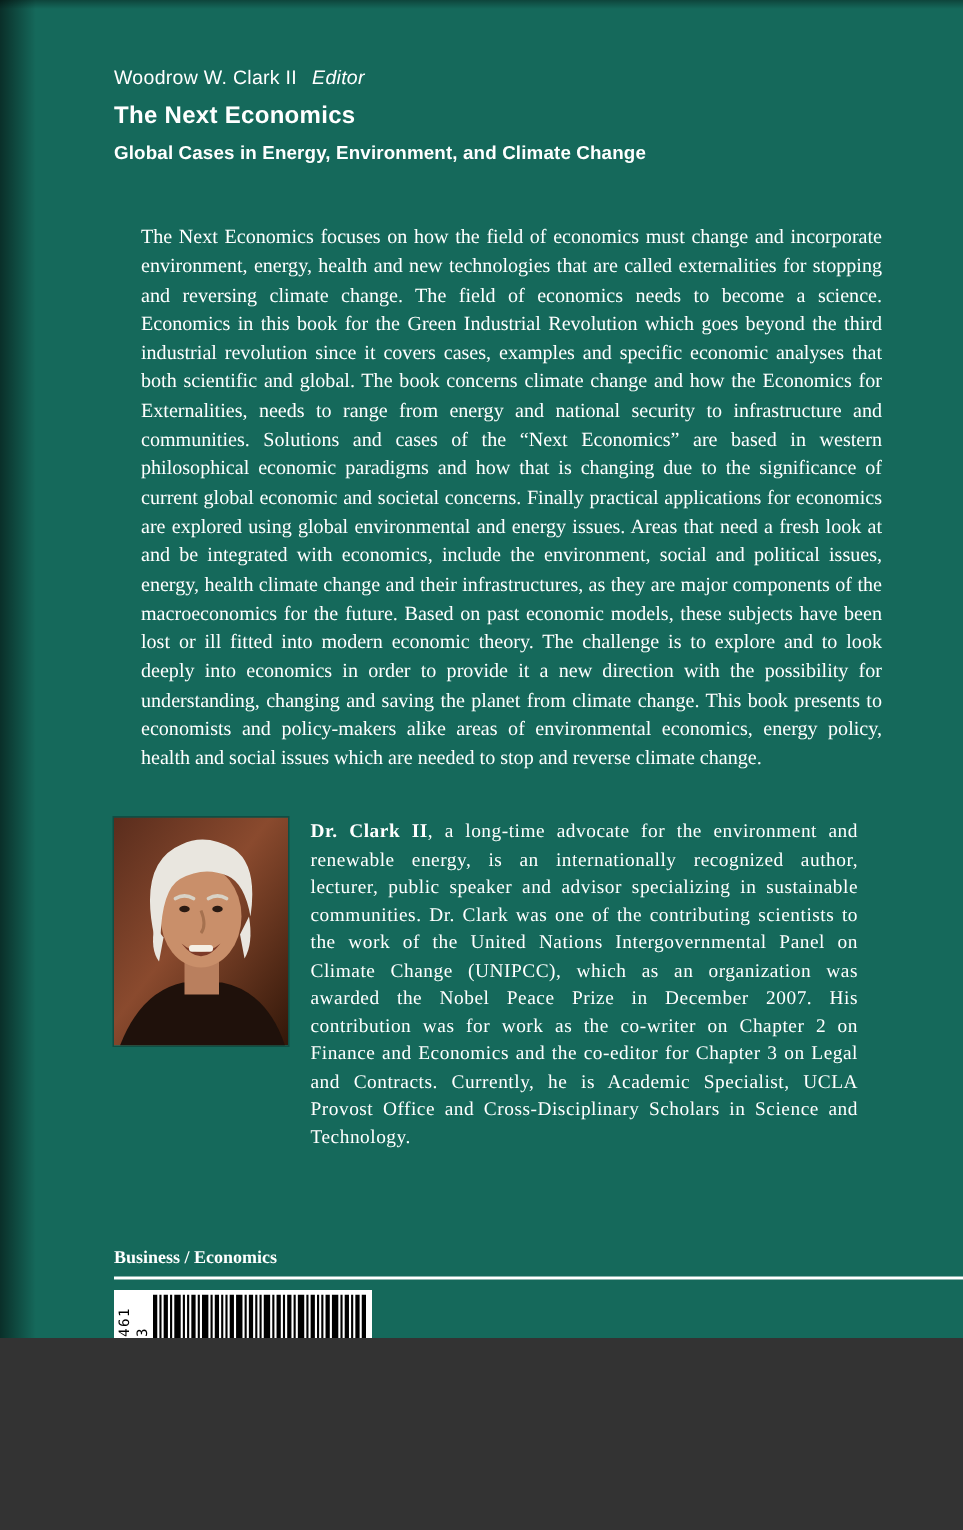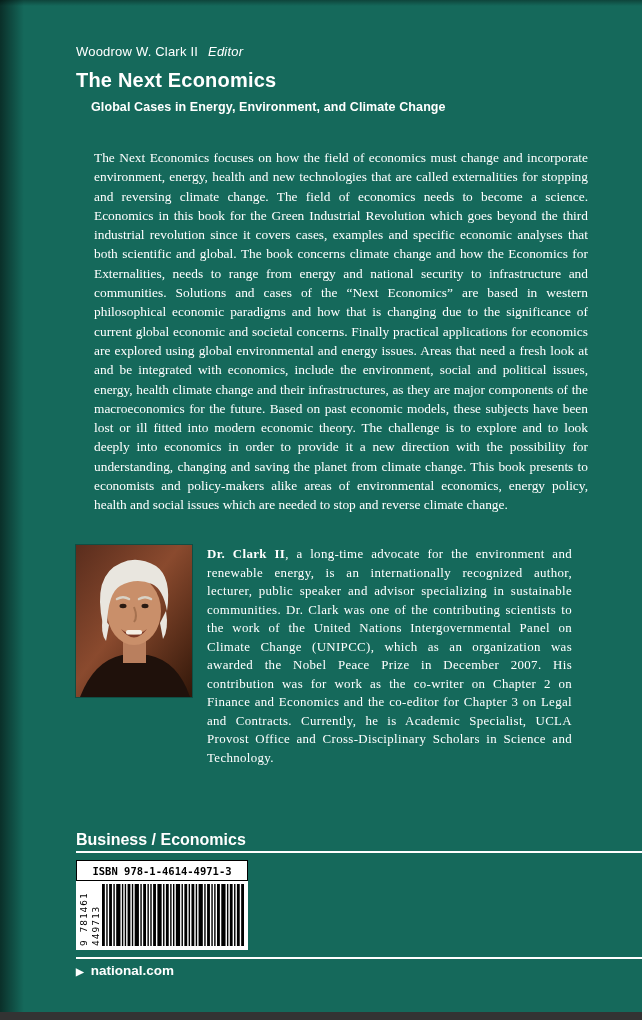--- a/index.html
+++ b/index.html
@@ -1,57 +1,57 @@
 <!DOCTYPE html>
 <html><head>
 <meta charset="utf-8">
 <style>
   html,body { margin:0; padding:0; background:#333; }
   .cover {
     position:relative;
-    width:642px; height:1012px;
+    width:642px; height:892px;
     margin:0 auto;
     background:#15695B;
     color:#fff;
     overflow:hidden;
     font-family:"Liberation Serif", serif;
   }
   .spine-shadow {
     position:absolute; left:0; top:0; bottom:0; width:24px;
     background:linear-gradient(to right, rgba(0,0,0,0.55), rgba(0,0,0,0));
     pointer-events:none;
   }
   .top-shadow {
     position:absolute; left:0; top:0; right:0; height:6px;
     background:linear-gradient(to bottom, rgba(0,0,0,0.35), rgba(0,0,0,0));
     pointer-events:none;
   }
   .header { position:absolute; left:76px; top:44px; right:70px; font-family:"Liberation Sans", sans-serif; }
   .editor-line { font-size:13px; letter-spacing:0.2px; }
   .editor-role { font-style:italic; margin-left:10px; }
-  .title { font-size:20px; font-weight:bold; margin:10px 0 0 0; letter-spacing:0.2px; }
-  .subtitle { font-size:12.5px; font-weight:bold; margin:8px 0 0 15px; letter-spacing:0.1px; }
+  .title { font-size:16px; font-weight:bold; margin:10px 0 0 0; letter-spacing:0.2px; }
+  .subtitle { font-size:12.5px; font-weight:bold; margin:8px 0 0 0; letter-spacing:0.1px; }
   .blurb {
     position:absolute; left:94px; top:148px; width:494px;
     font-size:13.4px; line-height:19.3px;
     text-align:justify; margin:0;
   }
   .bio-row {
     position:absolute; left:76px; top:545px; right:70px;
     display:flex; gap:15px; align-items:flex-start;
   }
   .photo { width:116px; height:152px; flex:none; display:block; box-shadow:0 0 0 1px rgba(0,0,0,0.25); }
   .bio {
     font-size:12.9px; line-height:18.5px; letter-spacing:0.35px;
     text-align:justify; margin:0; flex:1;
   }
   .bio .lead { font-weight:bold; }
   .category {
     position:absolute; left:76px; top:831px;
-    font-family:Liberation Sans, sans-serif; font-weight:bold; font-size:16px;
+    font-family:Liberation Serif, serif; font-weight:bold; font-size:12px;
   }
   .rule { position:absolute; left:76px; right:0; height:2px; background:#fff; }
   .rule-1 { top:851px; }
   .rule-2 { top:957px; }
   .barcode-box {
     position:absolute; left:76px; top:860px; width:172px;
     background:#fff; color:#000; padding:0 0 3px 0;
   }
   .isbn-strip {
     border:1px solid #000; margin:0;
@@ -114,21 +114,20 @@
       <path d="M45 84 Q58 95 71 84 Q58 101 45 84 Z" fill="#7c3a28"></path>
       <rect x="50" y="85" width="16" height="4.5" rx="2" fill="#f5efe5"></rect>
     </svg>
     <p class="bio"><span class="lead">Dr. Clark II</span><span>, a long-time advocate for the environment and renewable energy, is an internationally recognized author, lecturer, public speaker and advisor specializing in sustainable communities. Dr. Clark was one of the contributing scientists to the work of the United Nations Intergovernmental Panel on Climate Change (UNIPCC), which as an organization was awarded the Nobel Peace Prize in December 2007. His contribution was for work as the co-writer on Chapter 2 on Finance and Economics and the co-editor for Chapter 3 on Legal and Contracts. Currently, he is Academic Specialist, UCLA Provost Office and Cross-Disciplinary Scholars in Science and Technology.</span></p>
   </div>
 
   <div class="category">Business / Economics</div>
   <div class="rule rule-1"></div>
 
   <div class="barcode-box">
-    <div class="isbn-strip">ISBN 978-1-4614-4971-3</div>
     <div class="bar-area">
       <span class="ean-vert">9 781461 449713</span>
       <svg class="bars" viewBox="0 0 100 60" preserveAspectRatio="none" xmlns="http://www.w3.org/2000/svg">
         <g fill="#000">
           <rect x="0" width="2" height="60"></rect>
             <rect x="3" width="1" height="60"></rect>
             <rect x="5" width="2" height="60"></rect>
           <rect x="8" width="1" height="60"></rect>
             <rect x="10" width="3" height="60"></rect>
             <rect x="14" width="1" height="60"></rect>

